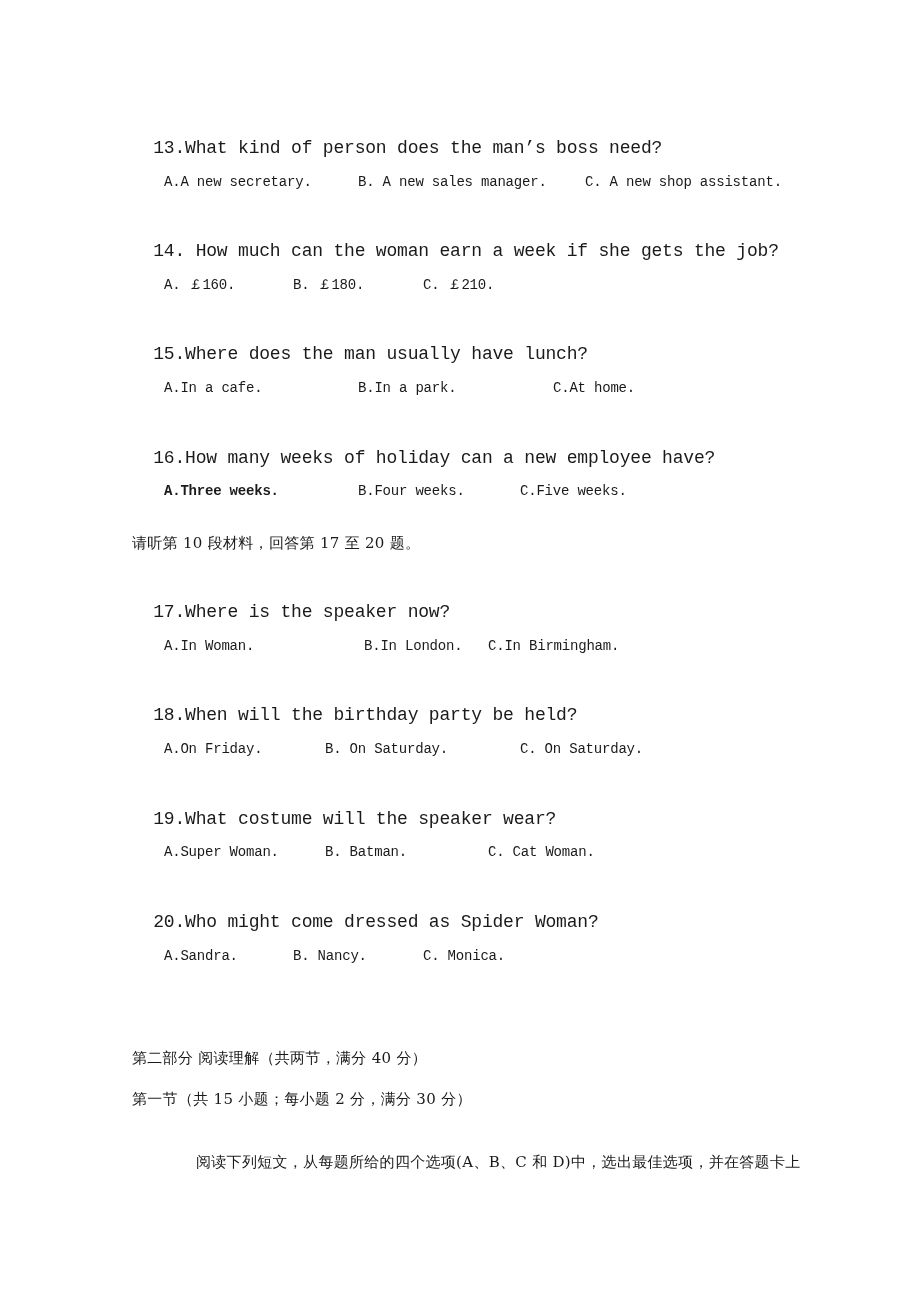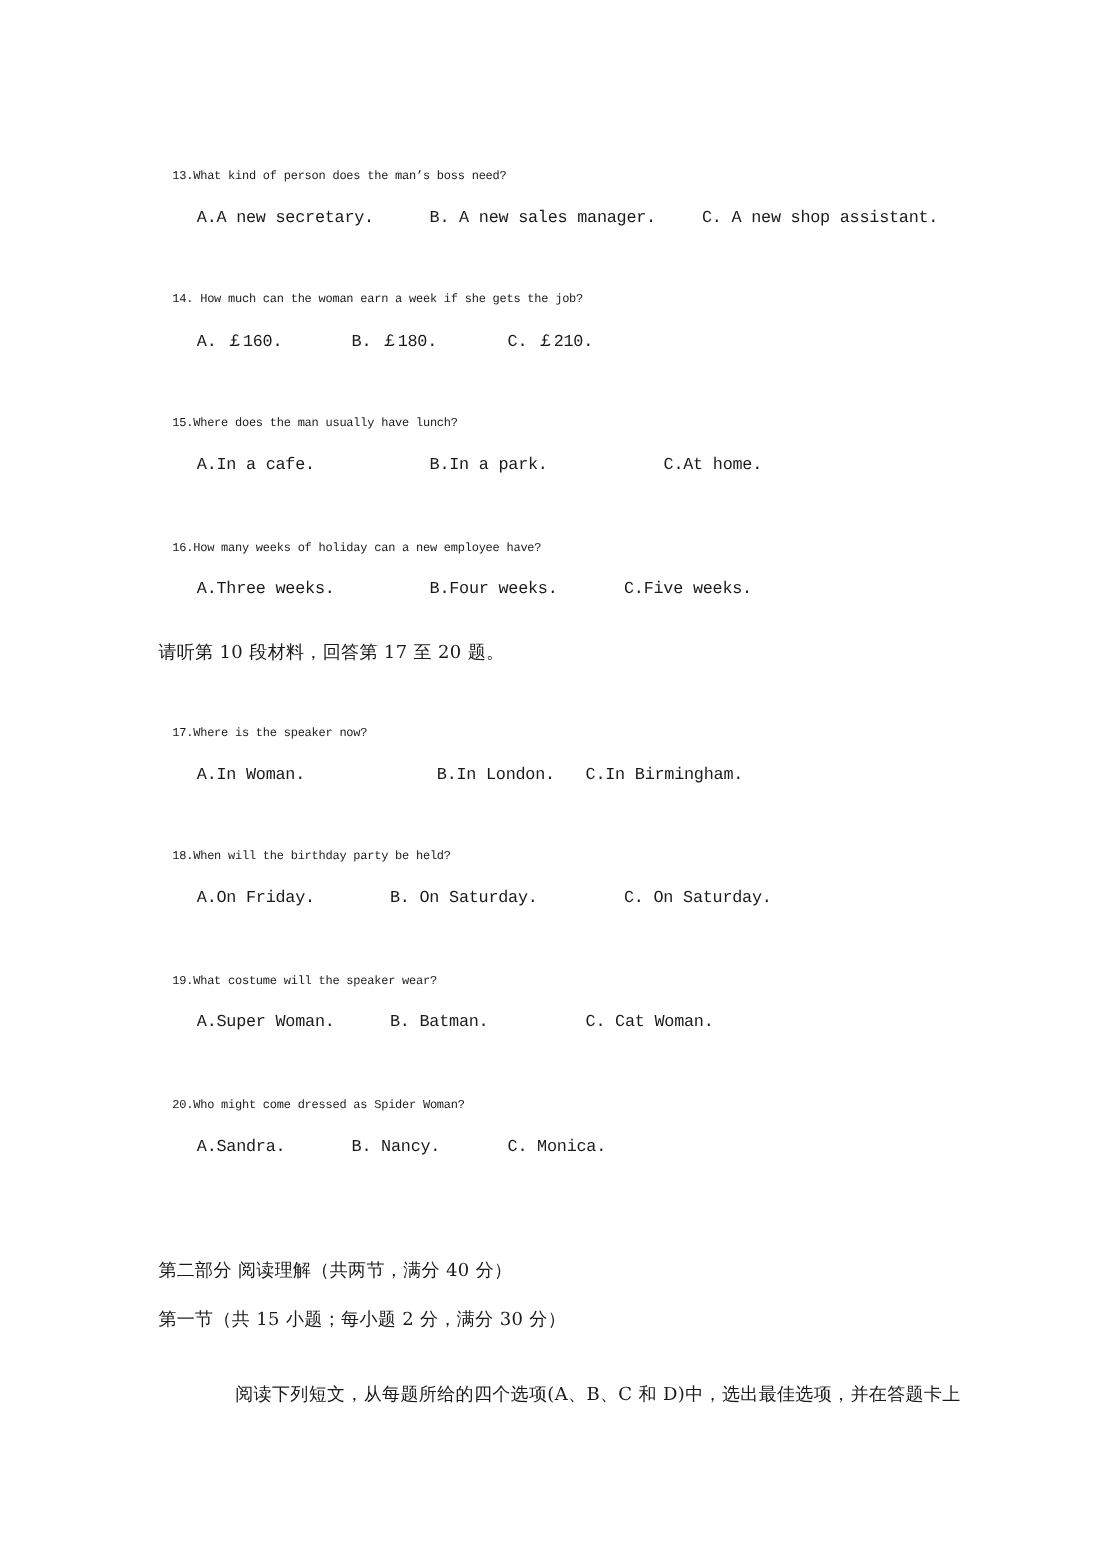--- a/index.html
+++ b/index.html
@@ -1,18 +1,18 @@
 <!DOCTYPE html>
 <html><head>
 <meta charset="utf-8">
 <style>
   html, body { margin: 0; padding: 0; background: #ffffff; }
   body { width: 920px; height: 1302px; position: relative; overflow: hidden;
          font-family: "Liberation Mono", "DejaVu Sans Mono", monospace; color: #1a1a1a; }
-  .line { position: absolute; font-size: 10px; line-height: 18px; white-space: pre; letter-spacing: -0.2px; }
+  .line { position: absolute; font-size: 18px; line-height: 18px; white-space: pre; letter-spacing: -0.2px; }
   .cn { font-family: "DejaVu Serif", "Liberation Serif", serif; font-size: 15px; letter-spacing: 0.3px; }
   .opt { position: absolute; font-size: 14px; line-height: 18px; white-space: pre; letter-spacing: -0.2px; }
 </style>
 </head>
 <body>
 
 <div class="line" style="left:132px;top:121px;">
   <span>13.</span><span>What kind of person does the man’s boss need?</span>
 </div>
 <div class="opt" style="left:164px;top:173px;">A.A new secretary.</div>
@@ -29,21 +29,21 @@
 <div class="line" style="left:132px;top:327px;">
   <span>15.</span><span>Where does the man usually have lunch?</span>
 </div>
 <div class="opt" style="left:164px;top:379px;">A.In a cafe.</div>
 <div class="opt" style="left:358px;top:379px;">B.In a park.</div>
 <div class="opt" style="left:553px;top:379px;">C.At home.</div>
 
 <div class="line" style="left:132px;top:431px;">
   <span>16.</span><span>How many weeks of holiday can a new employee have?</span>
 </div>
-<div class="opt" style="left:164px;top:482px;">A.Three weeks.</div>
+<div class="opt" style="left:164px;top:482px;font-weight:bold;">A.Three weeks.</div>
 <div class="opt" style="left:358px;top:482px;">B.Four weeks.</div>
 <div class="opt" style="left:520px;top:482px;">C.Five weeks.</div>
 
 <div class="line cn" style="left:132px;top:534px;">请听第 10 段材料，回答第 17 至 20 题。</div>
 
 <div class="line" style="left:132px;top:585px;">
   <span>17.</span><span>Where is the speaker now?</span>
 </div>
 <div class="opt" style="left:164px;top:637px;">A.In Woman.</div>
 <div class="opt" style="left:325px;top:637px;margin-left:39px;">B.In London.</div>

